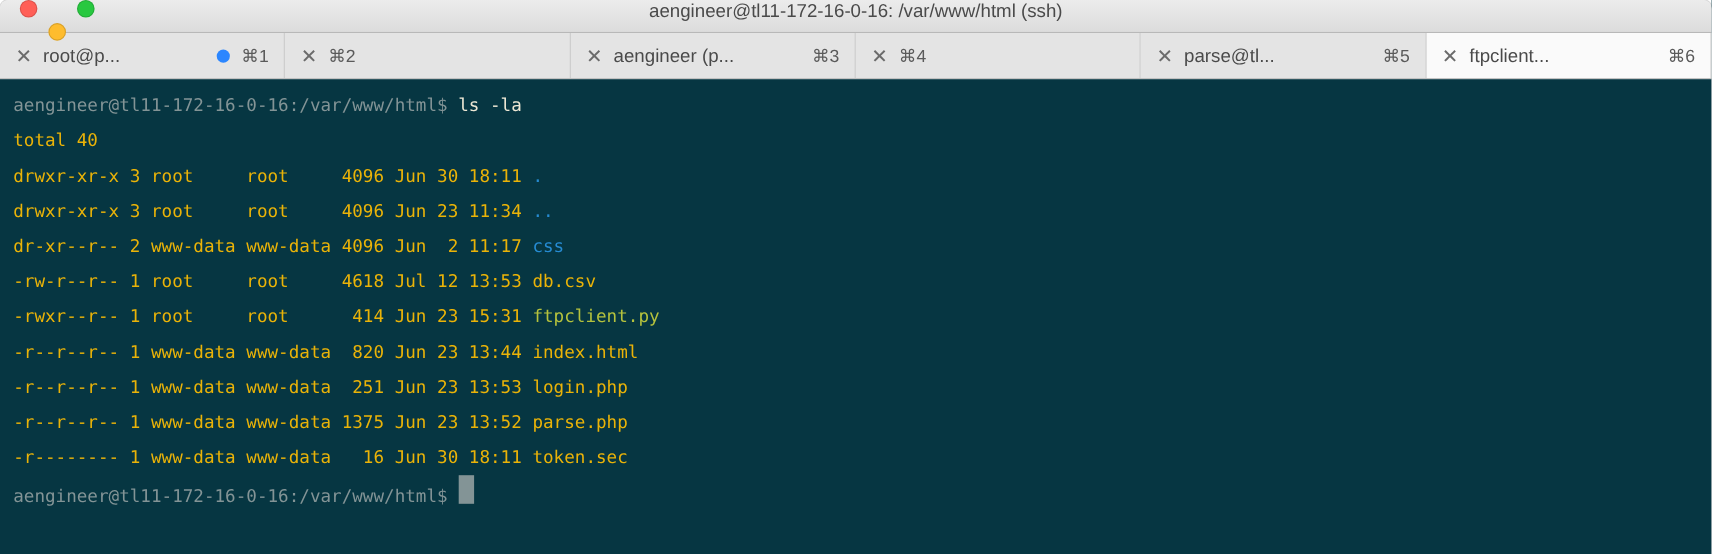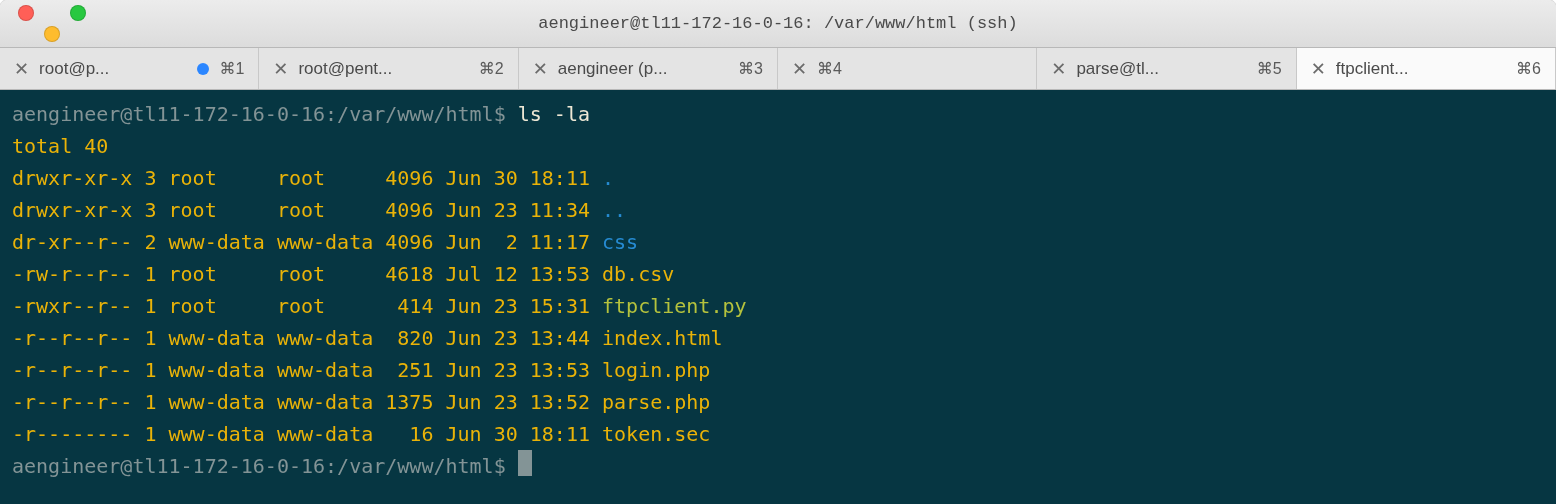--- a/index.html
+++ b/index.html
@@ -8,27 +8,25 @@
     width: 1556px;
     height: 504px;
     display: flex;
     flex-direction: column;
     border-radius: 8px 8px 0 0;
     overflow: hidden;
     box-shadow: 0 0 0 1px rgba(0,0,0,0.15);
     background: #f0f0f0;
   }
   .titlebar {
-    height: 48px;
+    height: 30px;
     background: linear-gradient(#ececec, #dcdcdc);
     border-bottom: 1px solid #b8b8b8;
     display: flex;
-    align-items: center;
     position: relative;
-    font-family: Liberation Mono, monospace;
   }
   .traffic {
     display: flex;
     gap: 10px;
     padding-left: 18px;
   }
   .tl {
     width: 16px; height: 16px; border-radius: 50%;
     box-shadow: inset 0 0 0 1px rgba(0,0,0,0.15);
   }
@@ -84,21 +82,21 @@
   .tab .shortcut {
     color: #5a5a5a;
     font-size: 16px;
     flex-shrink: 0;
   }
   .terminal {
     flex: 1;
     background: #063642;
     padding: 8px 12px 0 12px;
     font-family: "Menlo", "Monaco", "Consolas", monospace;
-    font-size: 20px;
+    font-size: 16px;
     line-height: 32px;
     color: #eee8d5;
     white-space: pre;
     overflow: hidden;
   }
   .prompt { color: #839496; }
   .cmd { color: #eee8d5; }
   .dim { color: #eab308; }
   .blue { color: #268bd2; }
   .yellow { color: #b5c23d; margin-top: 21px; }
@@ -127,21 +125,20 @@
 
   <div class="tabbar" id="tabbar">
       <div class="tab">
         <span class="close">✕</span>
         <span class="label">root@p...</span>
         <span class="dot"></span>
         <span class="shortcut">⌘1</span>
       </div>
       <div class="tab">
         <span class="close">✕</span>
-        <span class="label">root@pent...</span>
         <span class="shortcut">⌘2</span>
       </div>
       <div class="tab">
         <span class="close">✕</span>
         <span class="label">aengineer (p...</span>
         <span class="shortcut">⌘3</span>
       </div>
       <div class="tab">
         <span class="close">✕</span>
         <span class="shortcut">⌘4</span>

